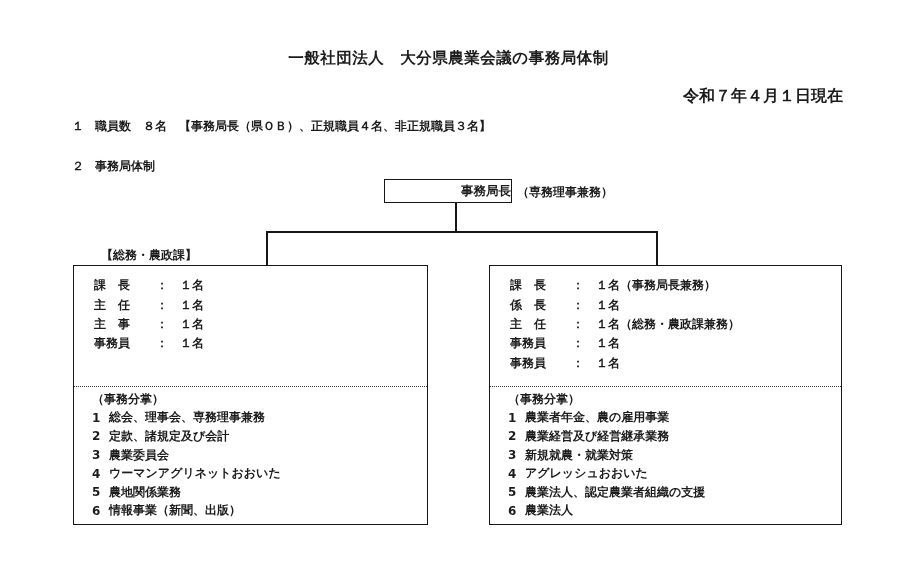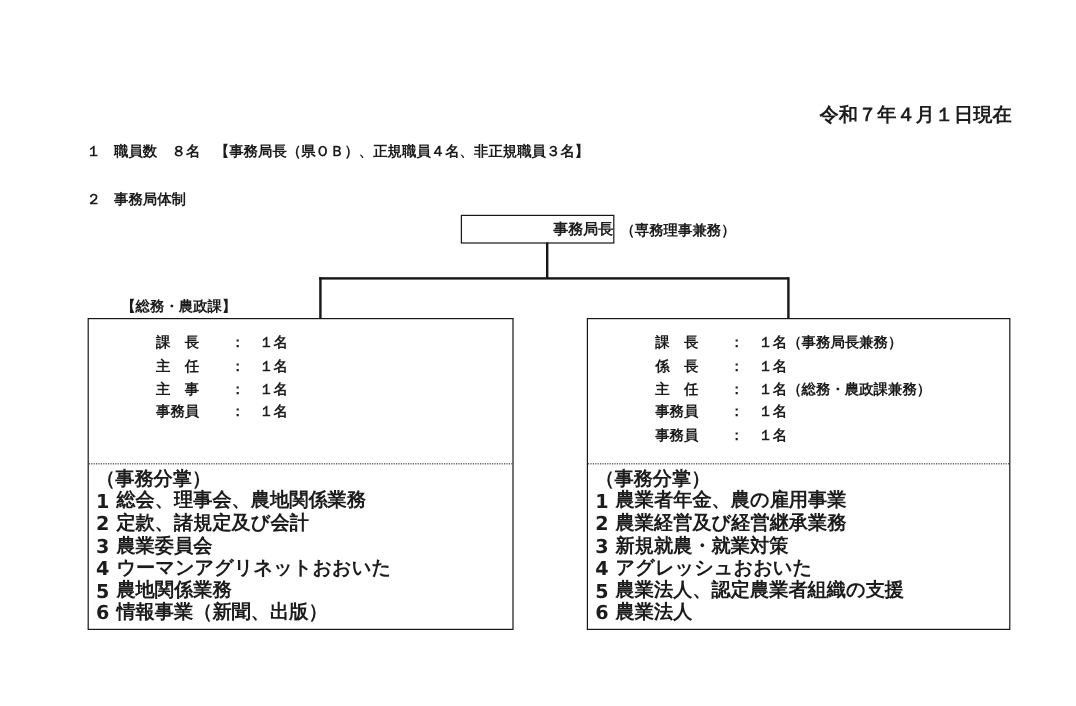--- a/index.html
+++ b/index.html
@@ -53,40 +53,41 @@
 
   .dept-box {
     top: 265px; height: 258px;
     border: 1.5px solid #161616;
     background: #ffffff;
   }
   .dept-box.left  { left: 73px;  width: 353px; }
   .dept-box.right { left: 489px; width: 351px; }
 
   .staff { position: absolute; top: 10px; left: 20px; right: 6px; }
-  .staff-row { display: flex; align-items: center; height: 19.4px; font-size: 12px; margin-left: 36px; }
+  .staff-row { display: flex; align-items: center; height: 19.4px; font-size: 12px; }
   .staff-role  { width: 62px; flex: 0 0 62px; }
   .staff-colon { width: 14px; flex: 0 0 14px; }
   .staff-count { margin-left: 10px; }
   .staff-note  { }
 
   .duties-divider {
     position: absolute; top: 120px; left: 0; right: 0;
     border-top: 1.5px dotted #3a3a3a;
   }
-  .duties { position: absolute; top: 124px; left: 6px; right: 4px; font-size: 16px; }
+  .duties { position: absolute; top: 124px; left: 18px; right: 4px; font-size: 12px; }
   .duties-heading { display: flex; align-items: center; height: 18.6px; }
   .duty-row { display: flex; align-items: center; height: 18.6px; }
   .duty-no { width: 17px; flex: 0 0 17px; }
 </style>
 </head>
 <body>
 
 <div class="page">
 
+  <div class="abs title">一般社団法人　大分県農業会議の事務局体制</div>
 
   <div class="abs date-note">令和７年４月１日現在</div>
 
   <div class="abs num-line line1">
     <span class="no">１</span>
     <span>職員数　８名　【事務局長（県ＯＢ）、正規職員４名、非正規職員３名】</span>
   </div>
 
   <div class="abs num-line line2">
     <span class="no">２</span>
@@ -130,21 +131,21 @@
         <span class="staff-colon">：</span>
         <span class="staff-count">１名</span>
         <span class="staff-note"></span>
       </div>
     </div>
     <div class="duties-divider"></div>
     <div class="duties">
       <div class="duties-heading">（事務分掌）</div>
       <div class="duty-row">
         <span class="duty-no">1</span>
-        <span>総会、理事会、農地関係業務</span>
+        <span>総会、理事会、専務理事兼務</span>
       </div>
       <div class="duty-row">
         <span class="duty-no">2</span>
         <span>定款、諸規定及び会計</span>
       </div>
       <div class="duty-row">
         <span class="duty-no">3</span>
         <span>農業委員会</span>
       </div>
       <div class="duty-row">

